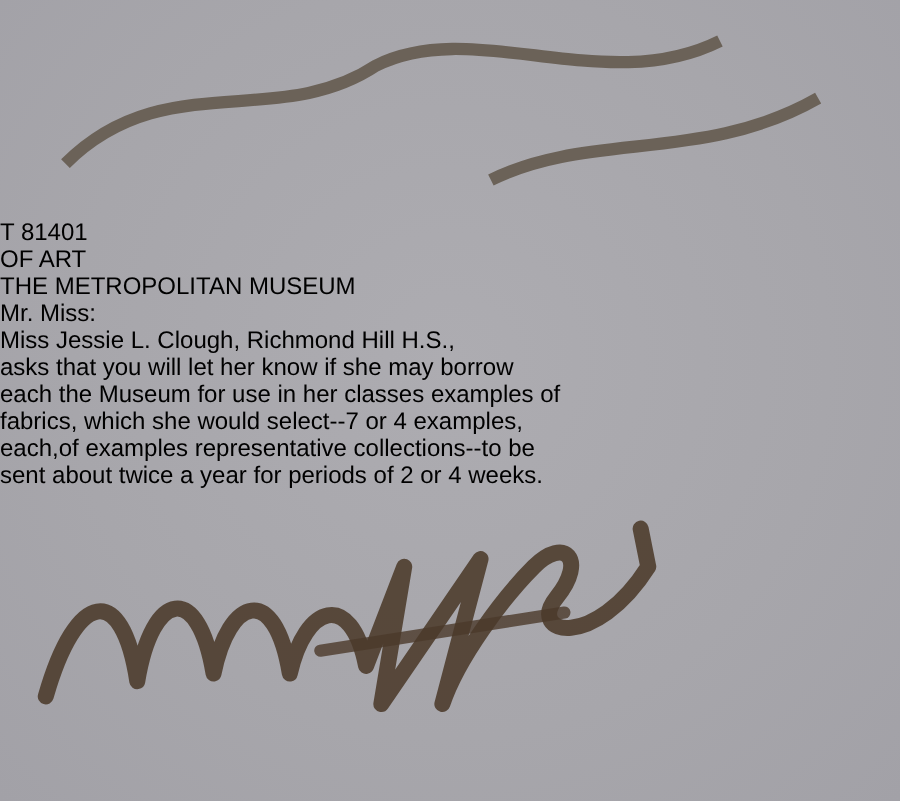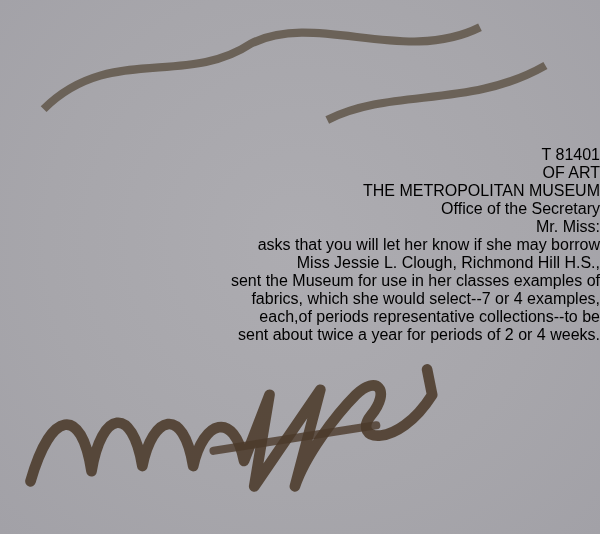--- a/index.html
+++ b/index.html
@@ -6,21 +6,20 @@
   body{
     width:600px;height:534px;
     font-family:"Liberation Sans",sans-serif;
     background:#a9a8ad;
     overflow:hidden;
   }
   .photo{
     position:relative;width:600px;height:534px;
     background:radial-gradient(circle at 50% 45%, #adacb1 0%, #a7a6ab 60%, #a2a1a7 100%);
     overflow:hidden;
-    text-align:right;
   }
   
   .strip-left{
     position:absolute;left:0;top:0;width:3px;height:534px;
     background:linear-gradient(to bottom,#c globalization;
   }
   .strip-left{background:linear-gradient(to bottom,#cf93c8,#c393be);}
   .strip-top{
     position:absolute;left:218px;top:0;width:382px;height:3px;
     background:linear-gradient(to right,#c88fc3,#d883cb);
@@ -86,34 +85,33 @@
     
     <div class="stamp">T 81401</div>
 
     
     <div class="letterhead">
       <div>OF ART</div>
       <div>THE METROPOLITAN MUSEUM</div>
     </div>
 
     
-    <div class="office">Office of the Secretary</div>
 
     
 
     
     <div class="typed salutation">Mr. Miss:</div>
 
     
     <div class="typed bodytext">
+      <div class="line indent">Miss Jessie L. Clough, Richmond Hill H.S.,</div>
       <div class="line">asks that you will let her know if she may borrow</div>
-      <div class="line indent">Miss Jessie L. Clough, Richmond Hill H.S.,</div>
-      <div class="line">sent the Museum for use in her classes examples of</div>
+      <div class="line">each the Museum for use in her classes examples of</div>
       <div class="line">fabrics, which she would select--7 or 4 examples,</div>
-      <div class="line">each,of periods representative collections--to be</div>
+      <div class="line">each,of examples representative collections--to be</div>
       <div class="line">sent about twice a year for periods of 2 or 4 weeks.</div>
     </div>
 
     
     <svg class="signature" viewBox="0 0 118 34">
       <path d="M6,27 C10,13 16,12 18,25 C20,13 26,12 28,24 C30,14 36,12 38,24 C40,15 46,13 48,23 L53,10 L50,28 L63,9 L58,28 C60,22 66,14 70,10 C74,6 77,9 73,14 C69,19 78,21 85,10 L84,5" fill="none" stroke="#4b3a2a" stroke-width="2.1" stroke-linecap="round" stroke-linejoin="round" opacity="0.88"></path>
       <path d="M42,21 L74,16" fill="none" stroke="#4b3a2a" stroke-width="1.6" stroke-linecap="round" opacity="0.8"></path>
     </svg>
 
   </div>

